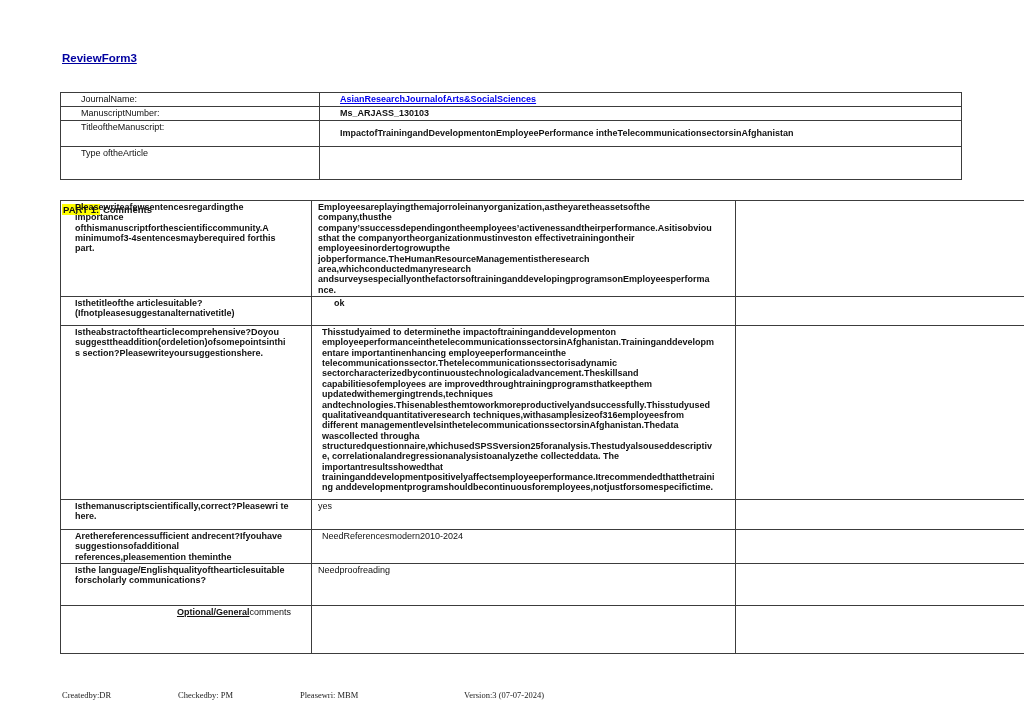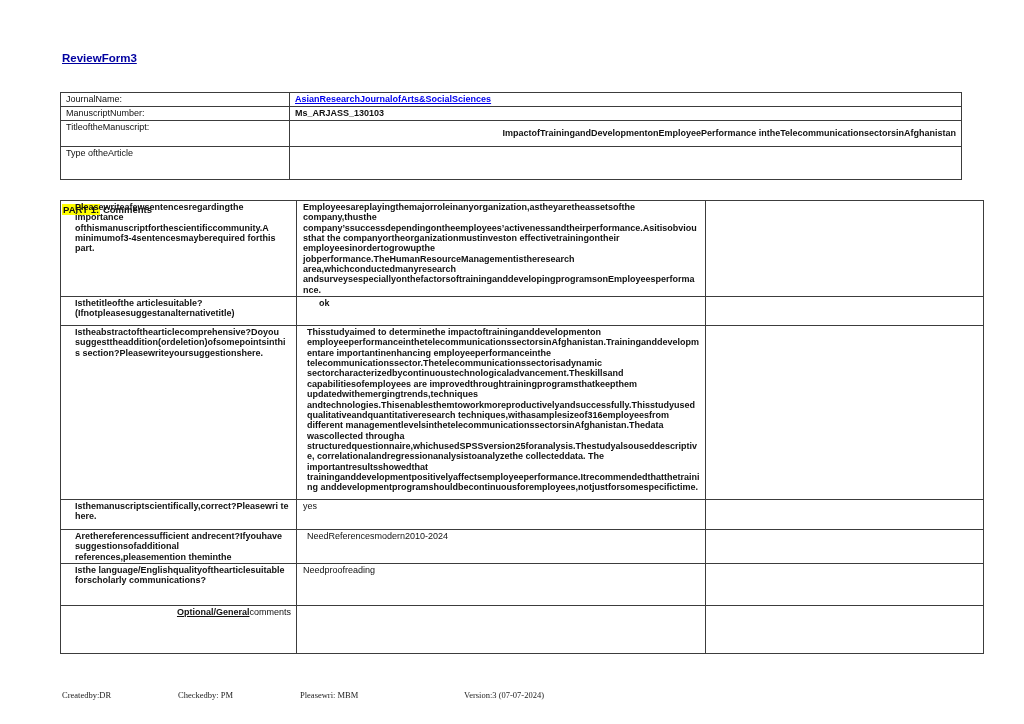--- a/index.html
+++ b/index.html
@@ -6,27 +6,27 @@
   body{
     width:1024px;height:724px;background:#ffffff;position:relative;
     font-family:"Liberation Sans", sans-serif;color:#111;overflow:hidden;
   }
   .doc-title{
     position:absolute;left:62px;top:52px;margin:0;
     font-size:11.5px;font-weight:bold;text-decoration:underline;color:#0000a0;
   }
   table{border-collapse:collapse;table-layout:fixed;}
   td{border:1px solid #3c3c3c;vertical-align:top;font-size:9px;line-height:1.15;
-     padding:1px 5px;overflow-wrap:break-word;word-break:break-word;margin-top:44px;}
+     padding:1px 20px;overflow-wrap:break-word;word-break:break-word;margin-top:44px;}
   .info-table{position:absolute;left:60px;top:92px;width:902px;}
   .info-table .label{width:218px;font-size:9px;}
   .info-table .value{}
   .info-table .link{color:#0000ee;font-weight:bold;text-decoration:underline;cursor:pointer;}
   .info-table .bold-val{font-weight:bold;}
-  .mid{vertical-align:middle;text-align:right;}
+  .mid{vertical-align:middle;}
   .part1{position:absolute;left:62px;top:182px;font-size:9.5px;font-weight:bold;margin-top:22px;}
   .hl{background:#ffff00;padding:0 1px;}
   .comments-table{position:absolute;left:60px;top:200px;width:902px;}
   .q-col{width:216px;}
   .r-col{width:397px;}
   .a-col{width:267px;}
   .q{font-weight:bold;padding-left:14px;}
   .bold{font-weight:bold;}
   .it{font-style:italic;font-weight:normal;}
   .cmt{padding-left:6px;}

